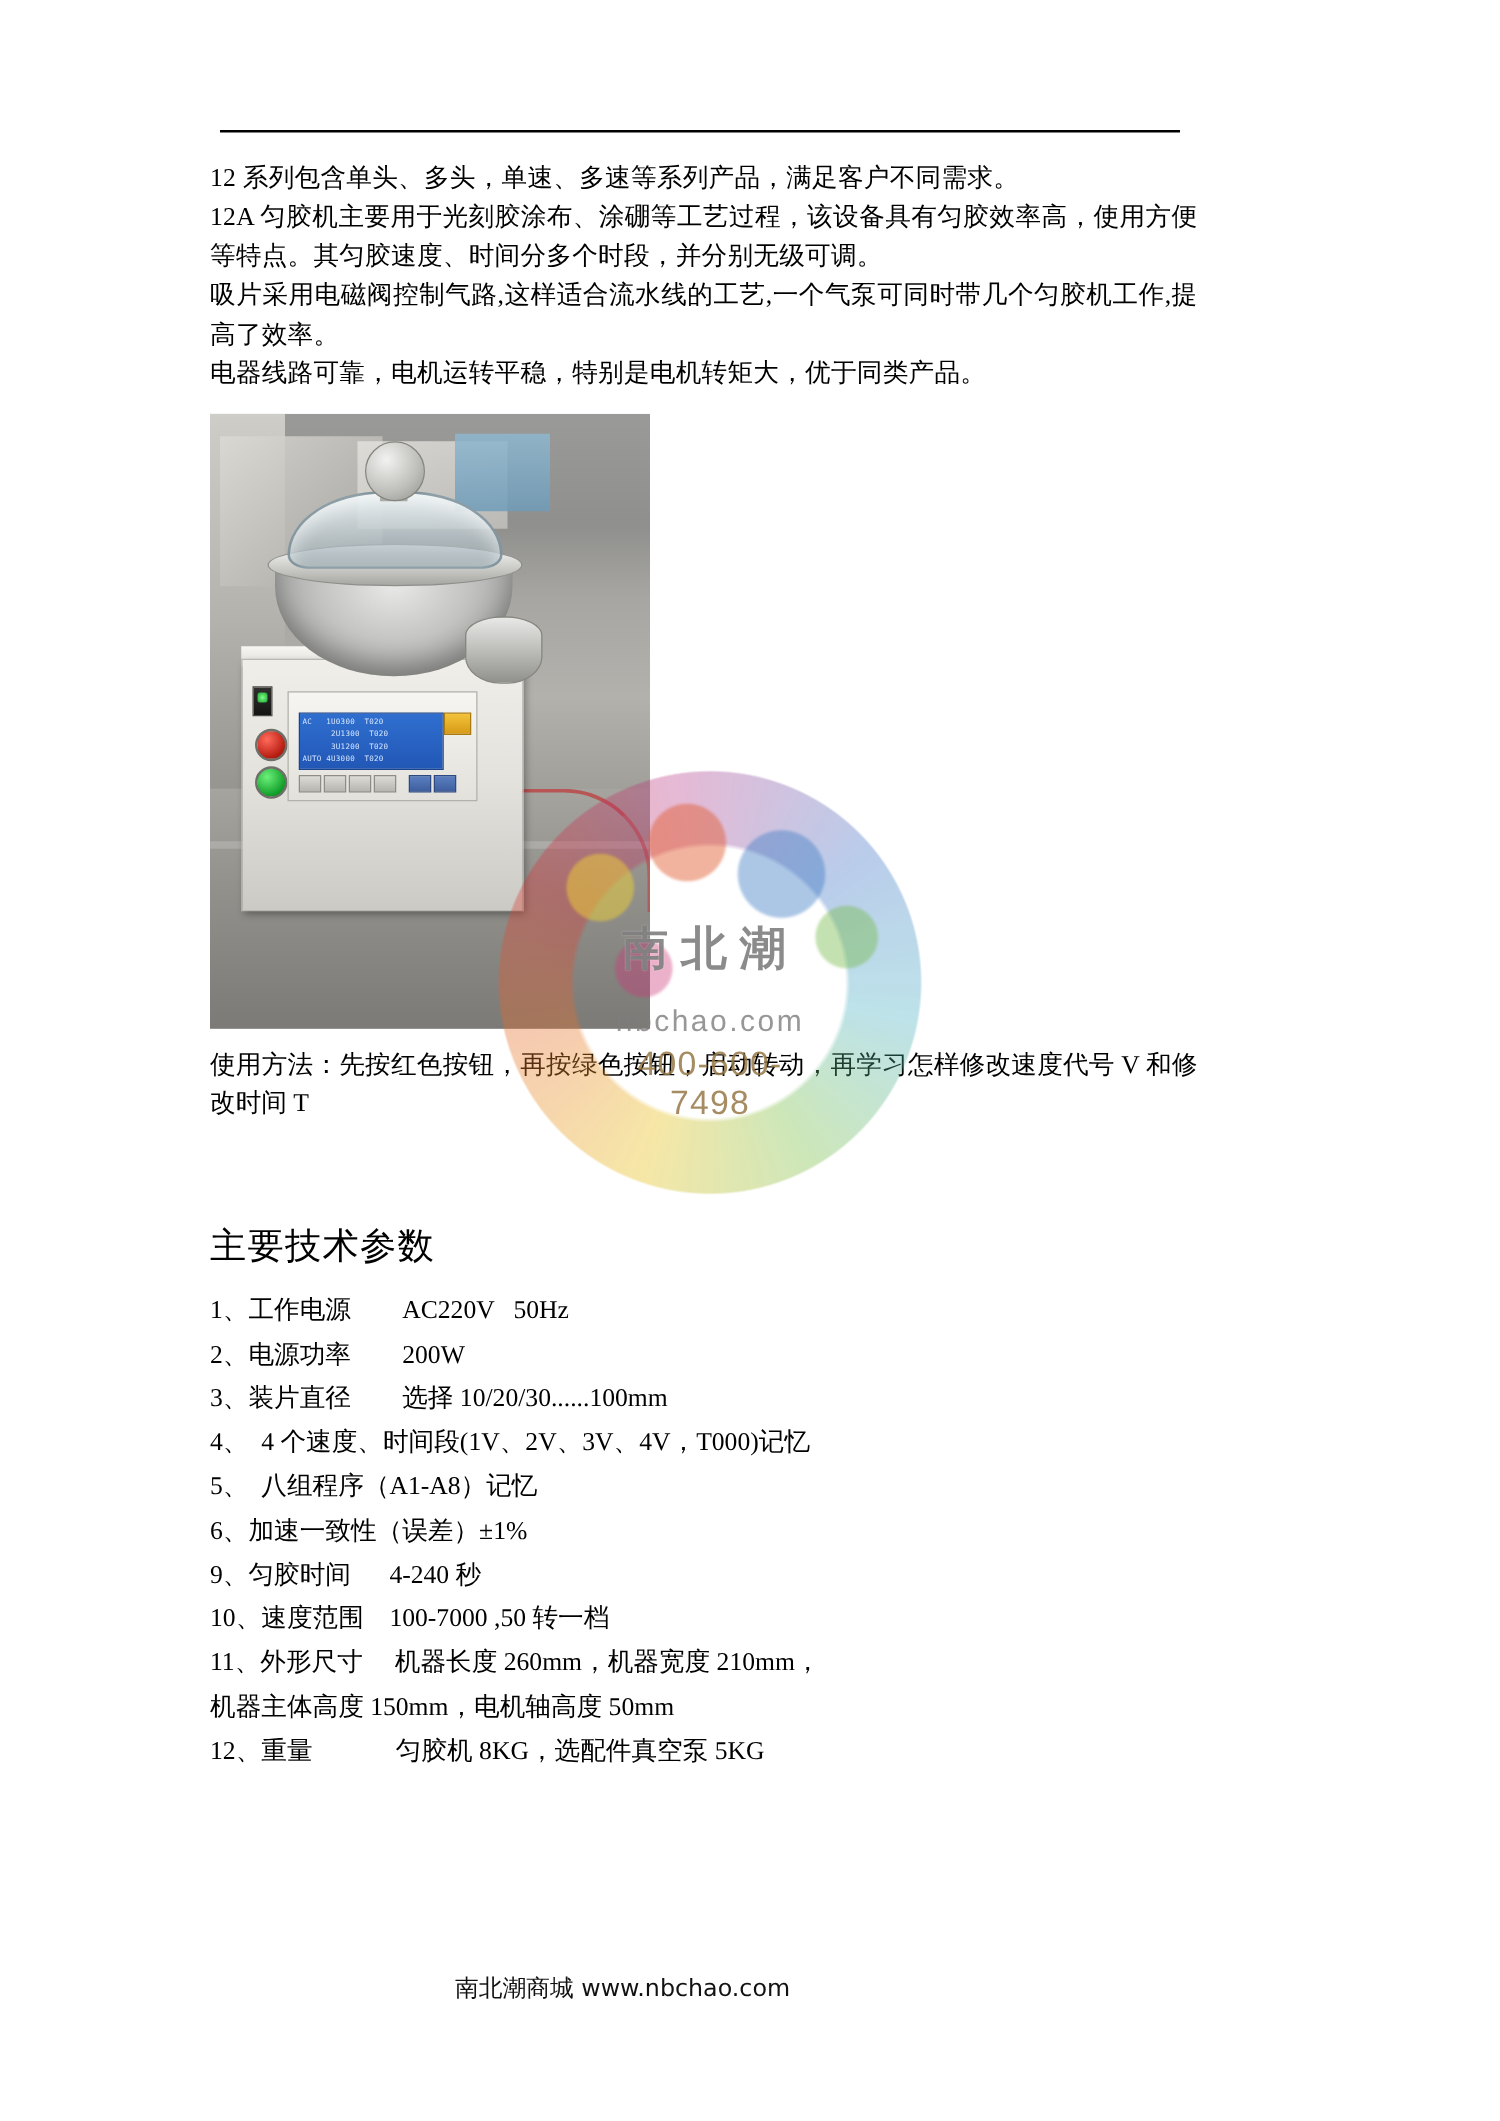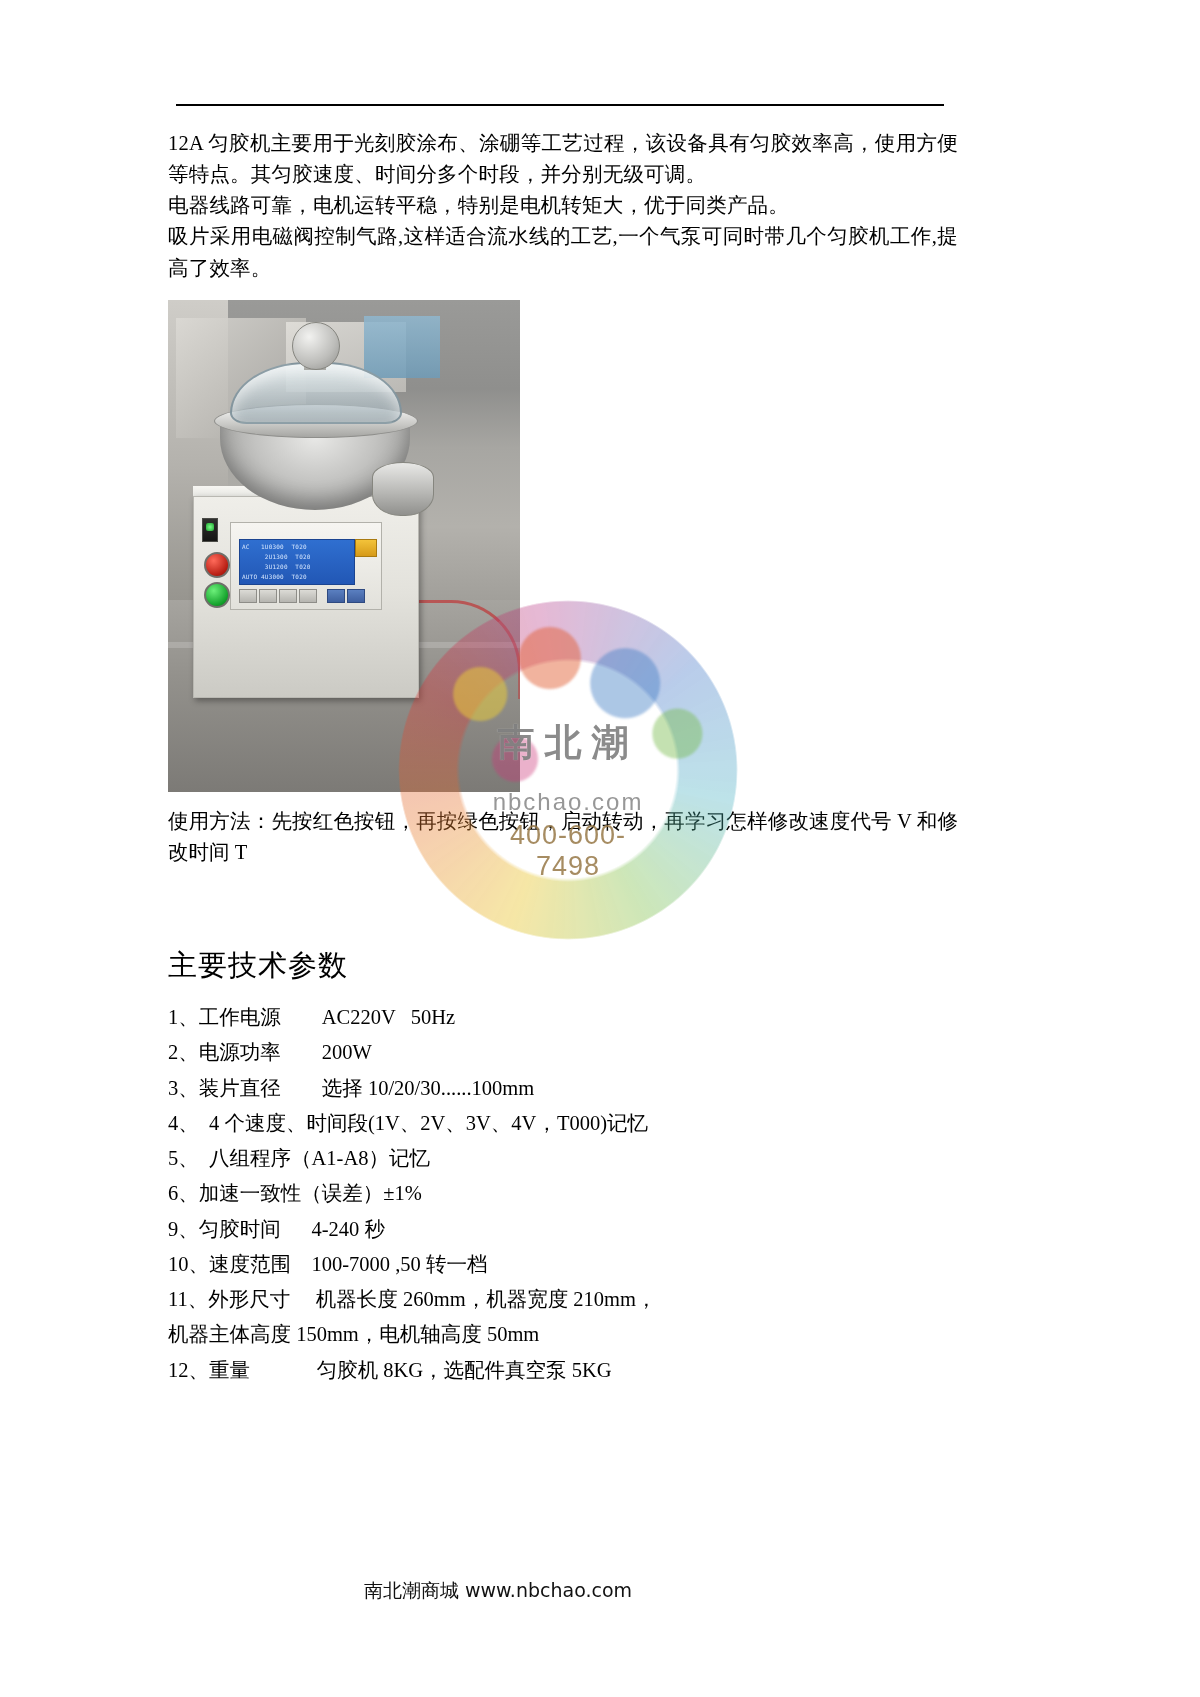--- a/index.html
+++ b/index.html
@@ -204,21 +204,21 @@
   .cable {
     position: absolute; left: 238px; top: 300px; width: 112px; height: 96px;
     border-top: 3px solid rgba(190,60,60,.75);
     border-right: 3px solid rgba(190,60,60,.55);
     border-radius: 0 70px 0 0;
   }
   
   .wm {
     position: absolute;
     left: 398px;
-    top: 600px;
+    top: 616px;
     width: 340px;
     height: 340px;
     pointer-events: none;
   }
   .wm-ring {
     position: absolute; inset: 0;
     border-radius: 50%;
     background:
       conic-gradient(from 200deg,
         rgba(233,196,40,.55) 0deg,
@@ -311,23 +311,24 @@
 </head>
 <body>
 
 <div class="page">
 
   <div class="rule"></div>
 
   <div class="content">
 
 
+    <p class="para">12 系列包含单头、多头，单速、多速等系列产品，满足客户不同需求。</p>
     <p class="para">12A 匀胶机主要用于光刻胶涂布、涂硼等工艺过程，该设备具有匀胶效率高，使用方便等特点。其匀胶速度、时间分多个时段，并分别无级可调。</p>
+    <p class="para">吸片采用电磁阀控制气路,这样适合流水线的工艺,一个气泵可同时带几个匀胶机工作,提高了效率。</p>
     <p class="para">电器线路可靠，电机运转平稳，特别是电机转矩大，优于同类产品。</p>
-    <p class="para">吸片采用电磁阀控制气路,这样适合流水线的工艺,一个气泵可同时带几个匀胶机工作,提高了效率。</p>
 
     <div class="photo-wrap">
       <div class="photo">
         <div class="bench-left"></div>
         <div class="bench-items"></div>
         <div class="bench-items2"></div>
         <div class="blue-box"></div>
         <div class="tabletop"></div>
 
         <div class="cable"></div>

